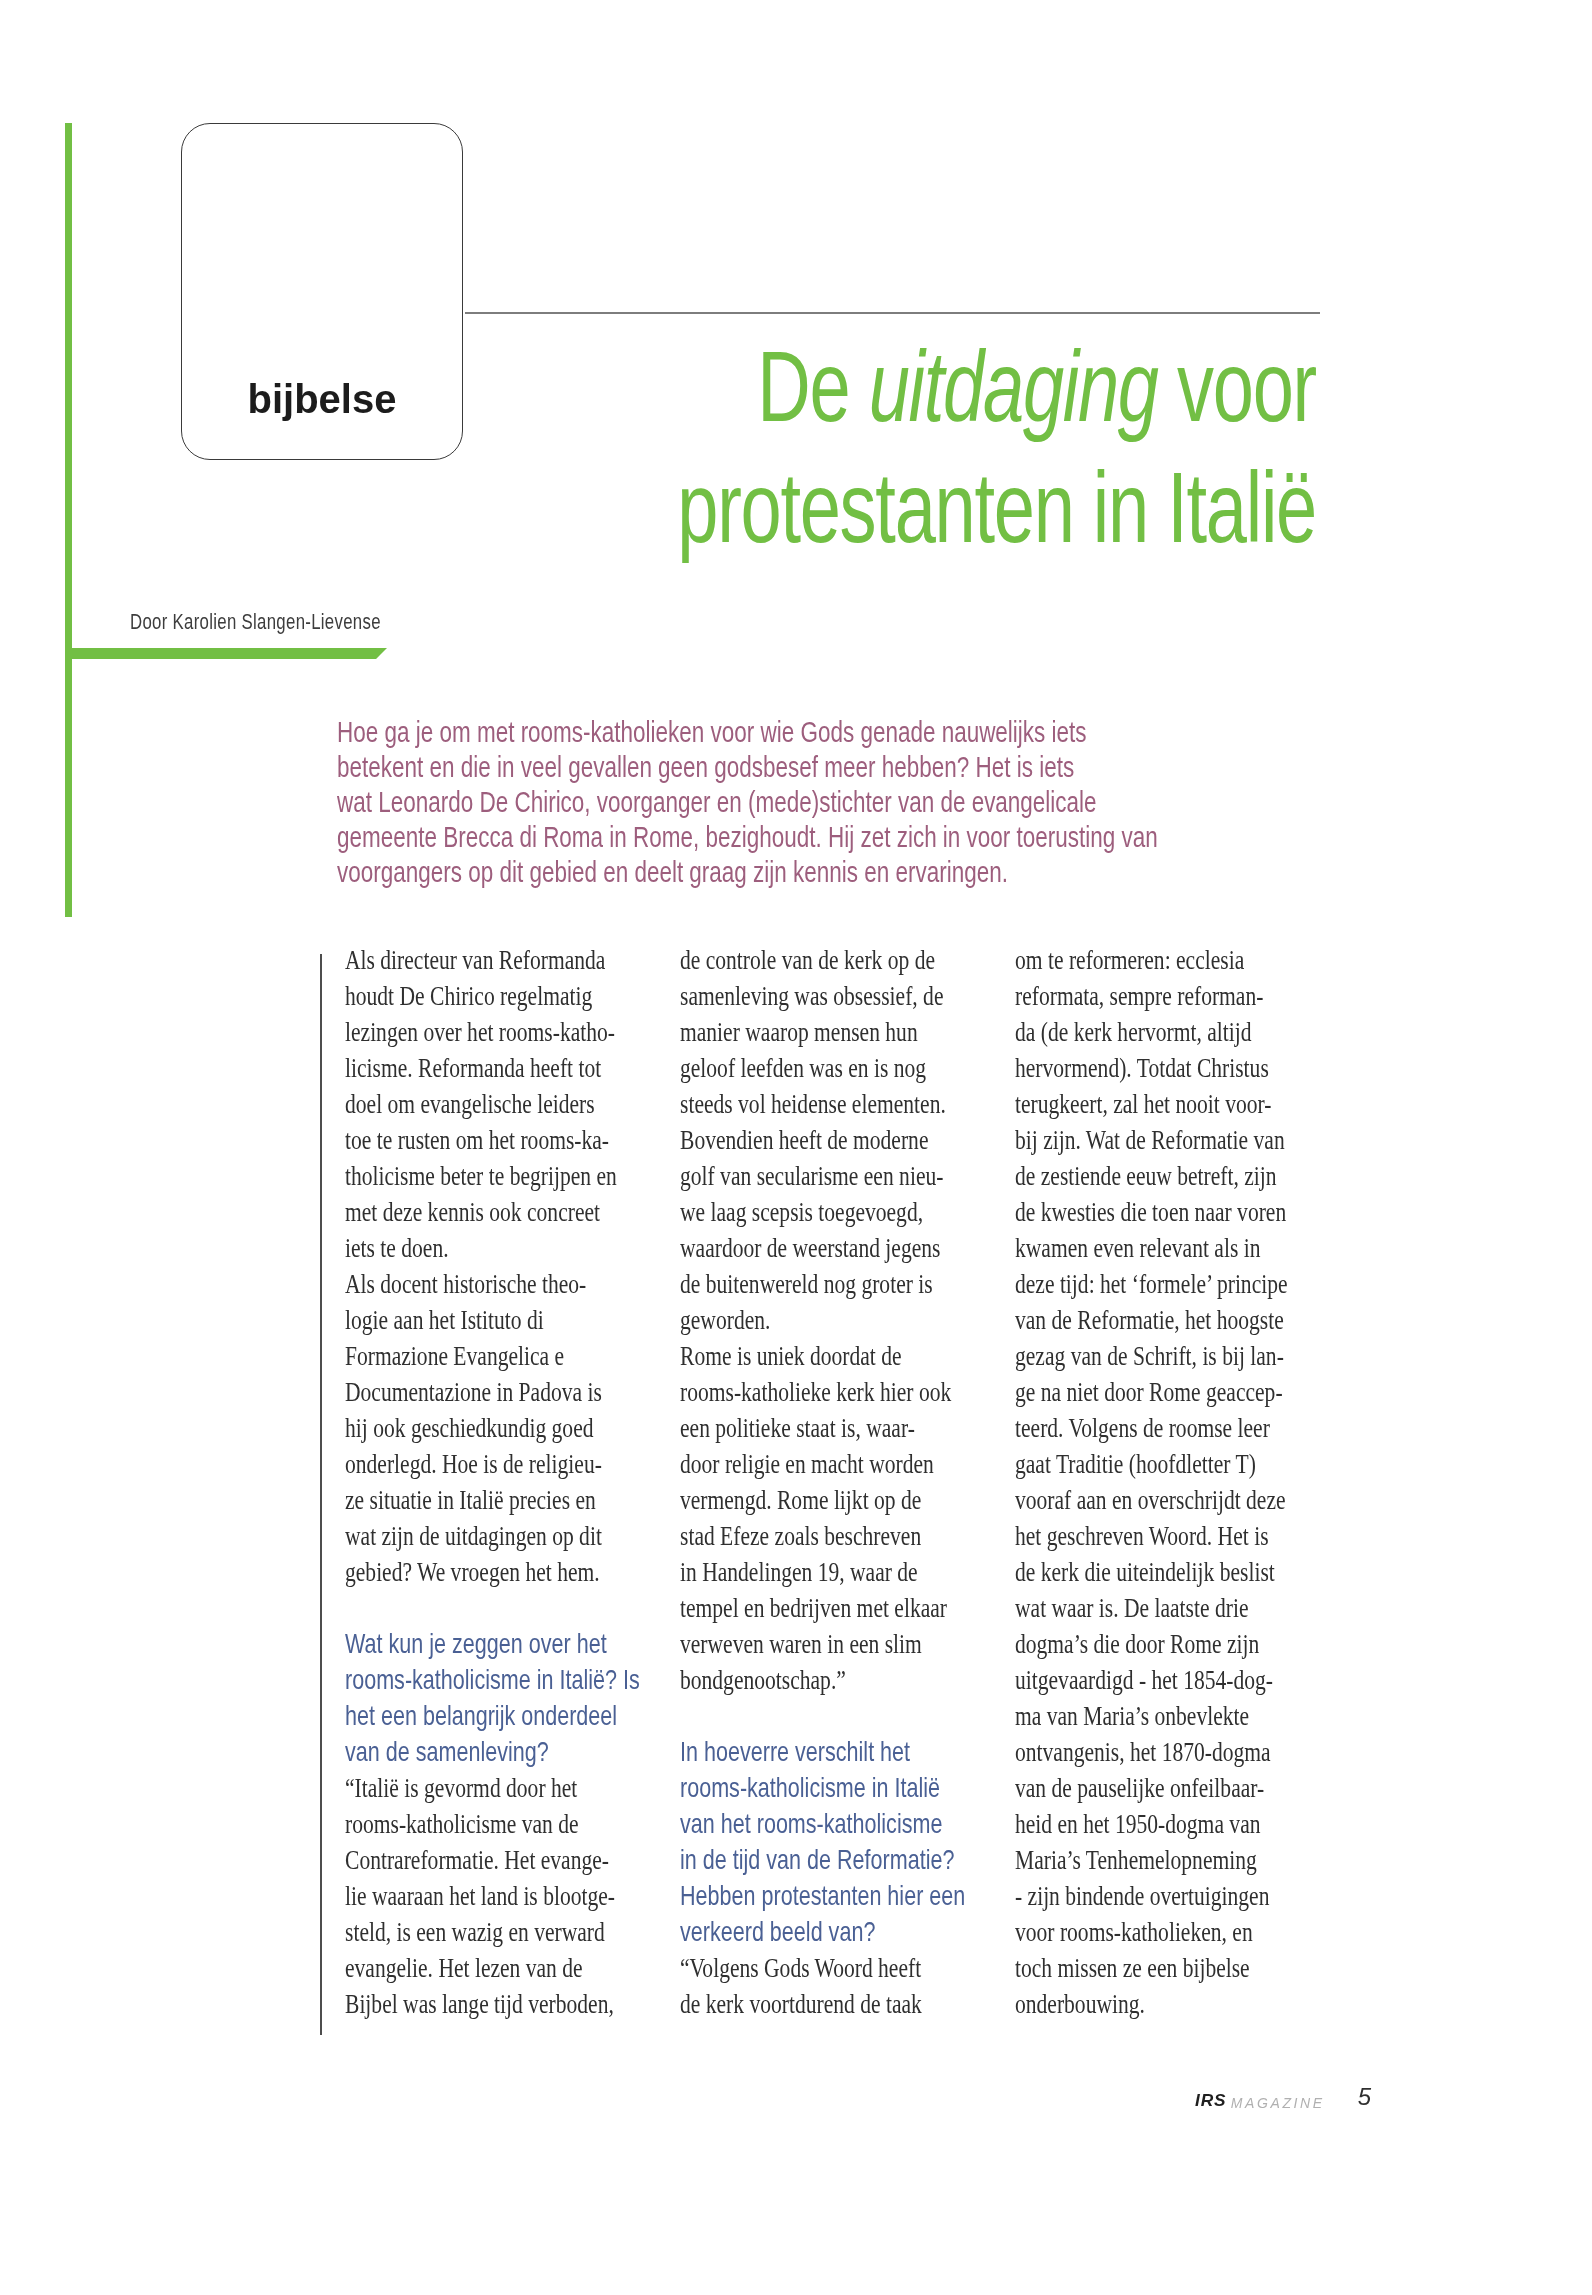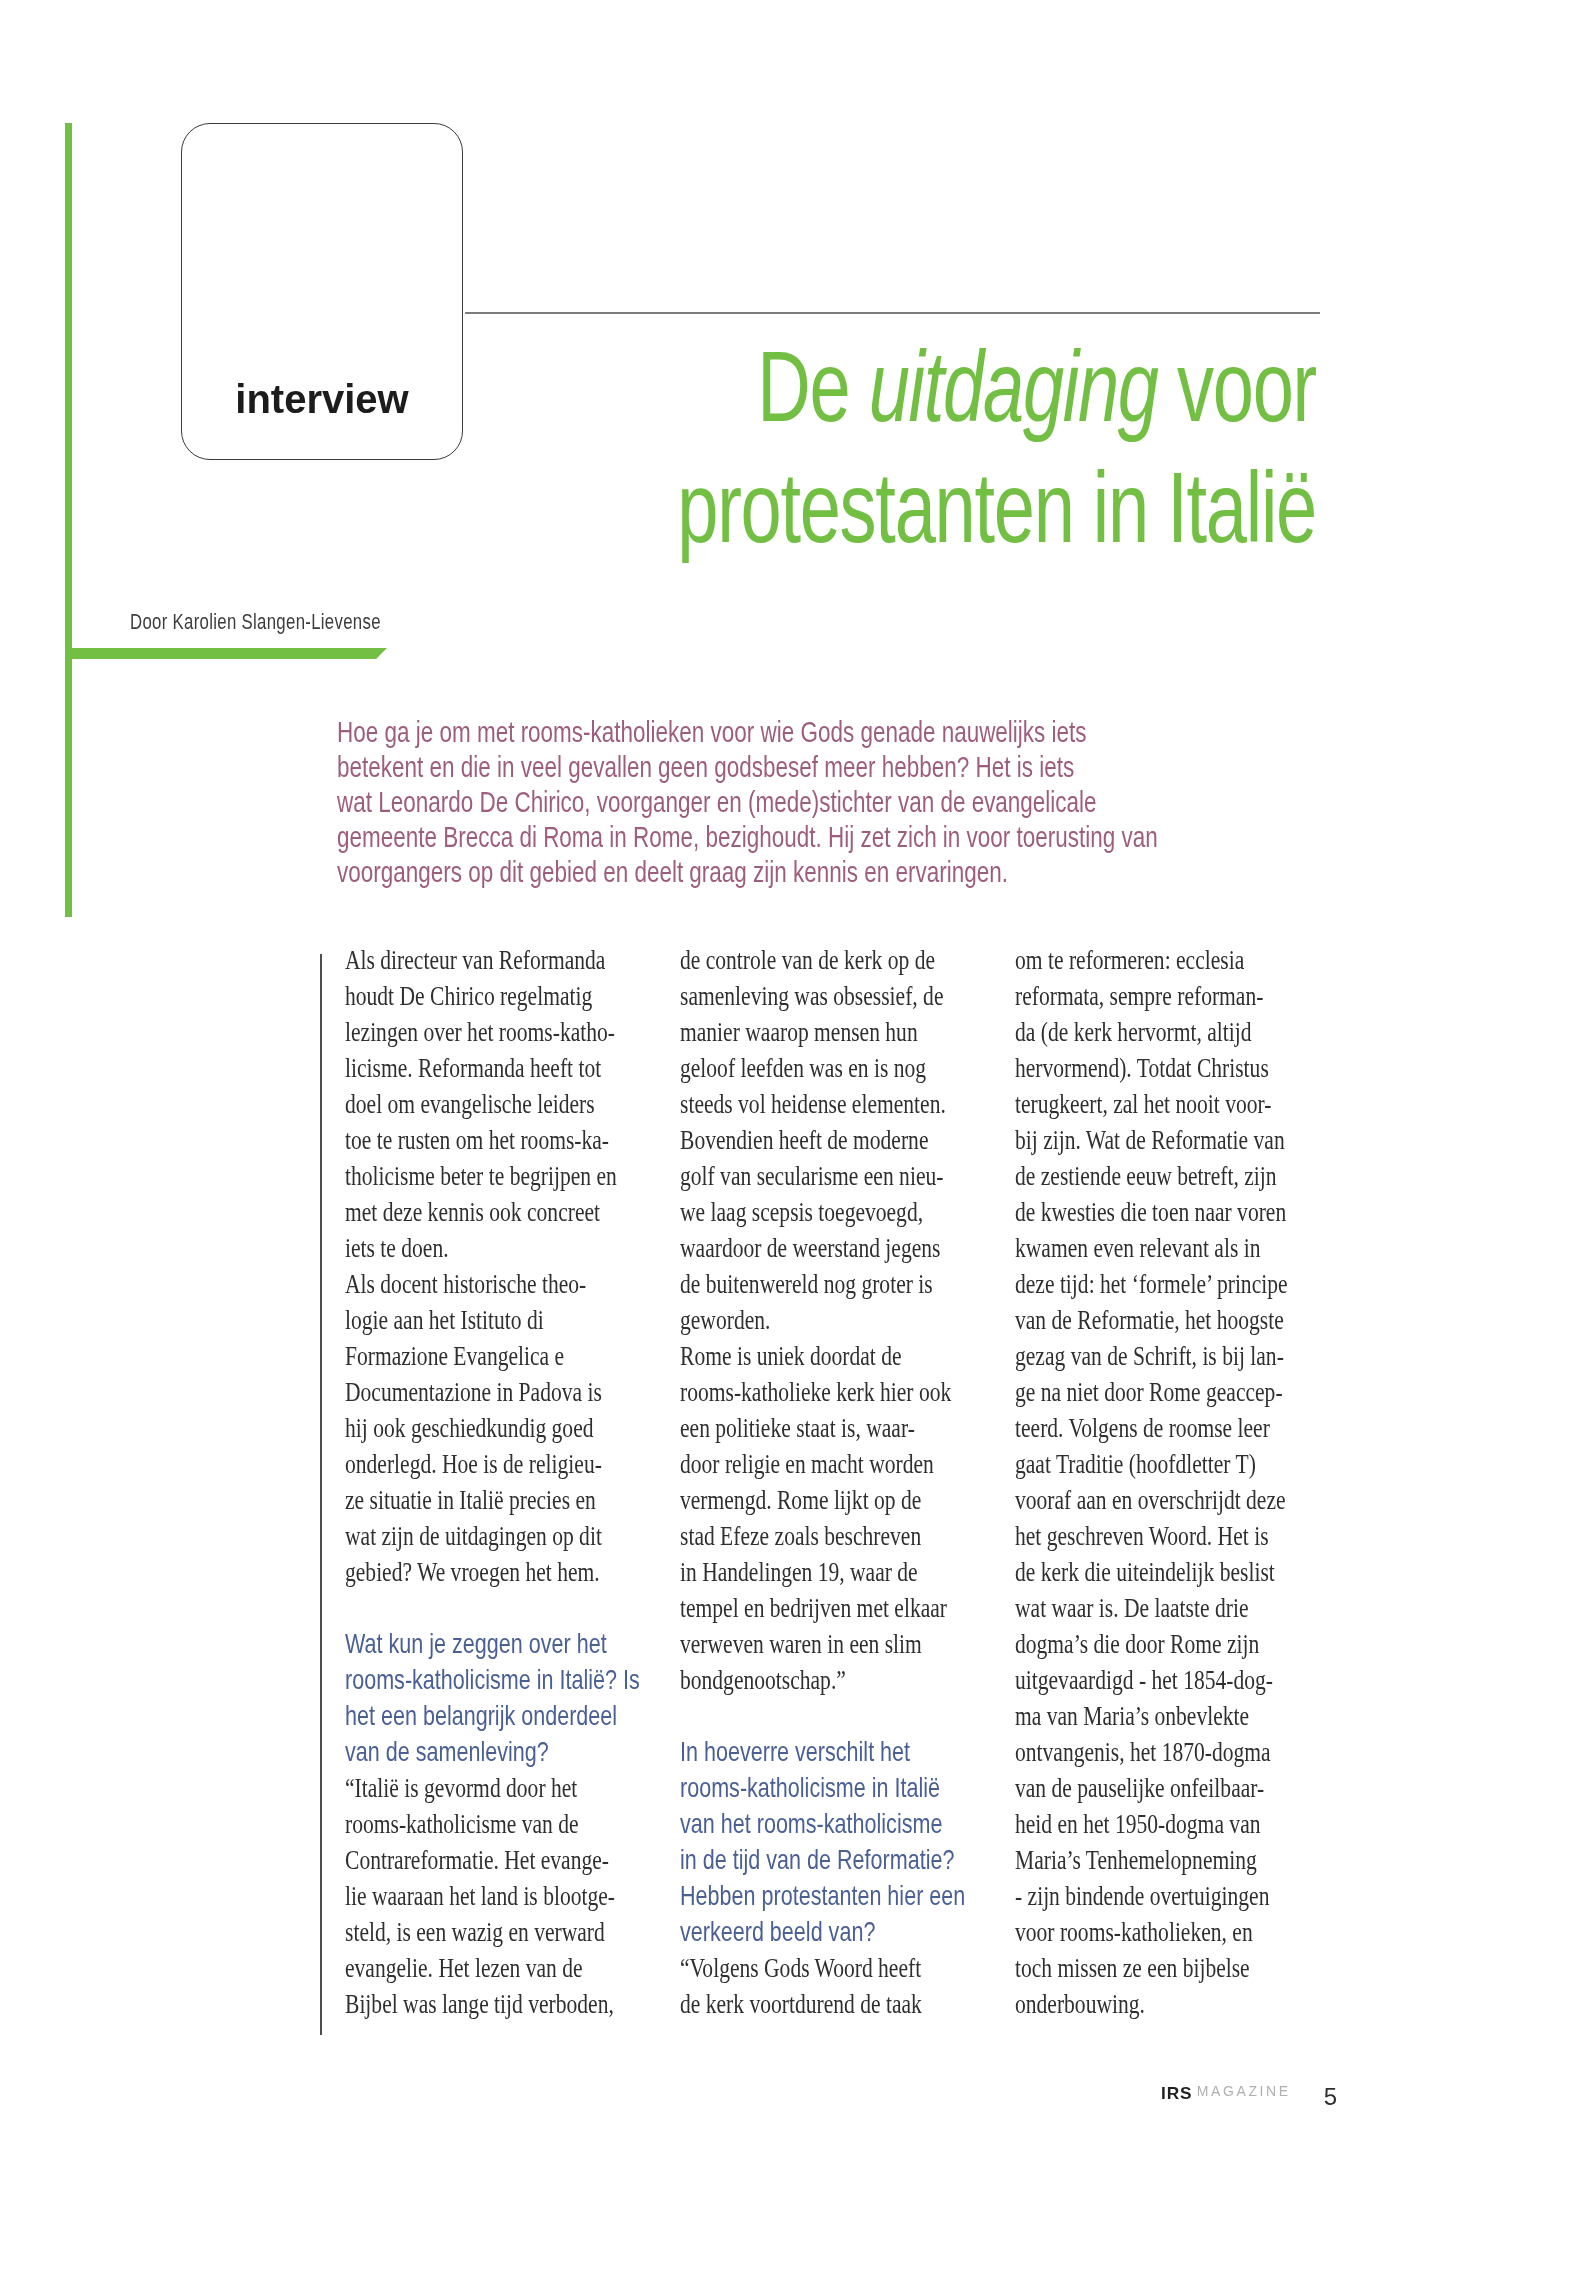--- a/index.html
+++ b/index.html
@@ -69,34 +69,34 @@
   .col .tline{white-space:nowrap;}
   .block.question .tline{
     font-family:"Liberation Sans",sans-serif;font-size:28px;color:#4a6094;
   }
   .block.gap .tline{visibility:hidden;}
 
   
   .col-rule{position:absolute;left:320px;top:954px;width:1.7px;height:1081px;background:#4d4d4d;}
 
   
-  .footer{position:absolute;left:1161px;top:2083px;display:flex;align-items:flex-start;}
+  .footer{position:absolute;left:1195px;top:2083px;display:flex;align-items:flex-end;font-style:italic;}
   .f-bold{font-size:17.3px;font-weight:700;color:#1f1f1f;letter-spacing:0.9px;}
   .f-light{font-size:14px;color:#b0b0b0;letter-spacing:2.6px;margin-left:4.3px;}
   .f-num{font-size:24px;color:#2f2f2f;margin-left:33px;}
 </style>
 </head>
 <body>
 
 <div class="page">
 
   <div class="green-vline"></div>
 
   <div class="interview-box">
-    <div class="interview-label">interview</div>
+    <div class="interview-label">bijbelse</div>
   </div>
 
   <div class="top-rule"></div>
 
   <h1 class="title">
     <span class="t-line1"><span>De </span><em>uitdaging</em><span> voor</span></span>
     <span class="t-line2">protestanten in Italië</span>
   </h1>
 
   <div class="byline">Door Karolien Slangen-Lievense</div>

